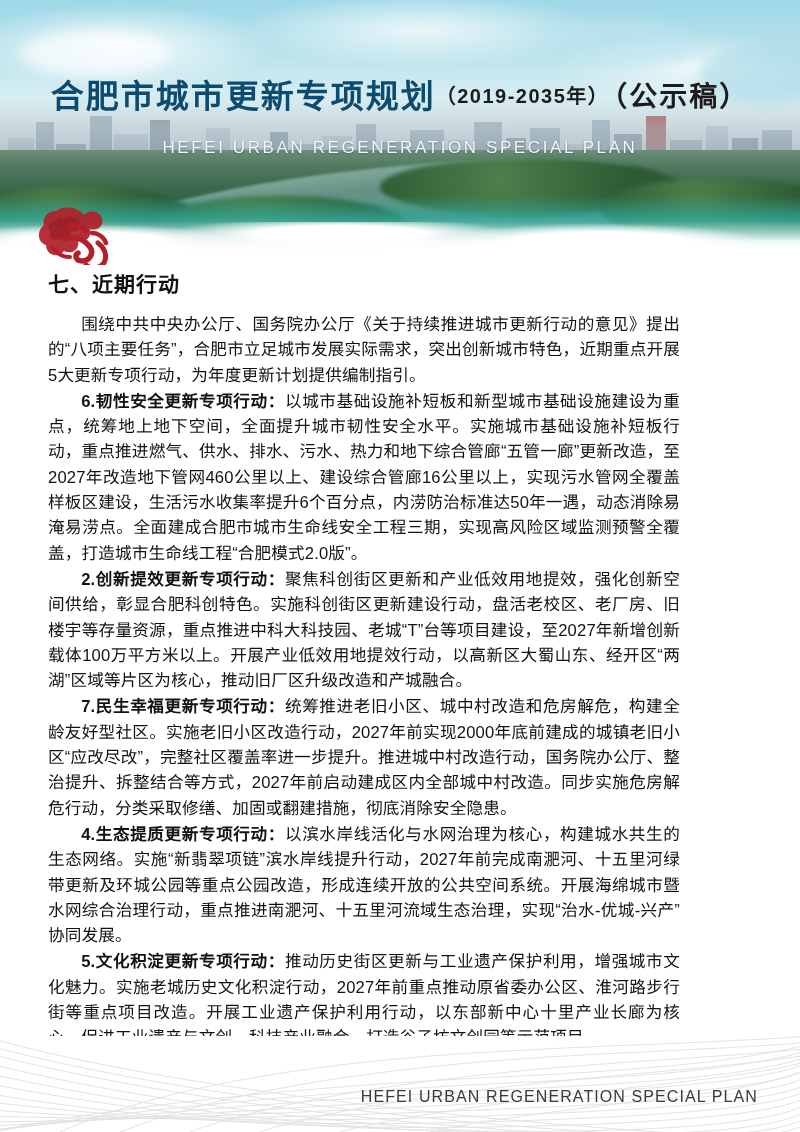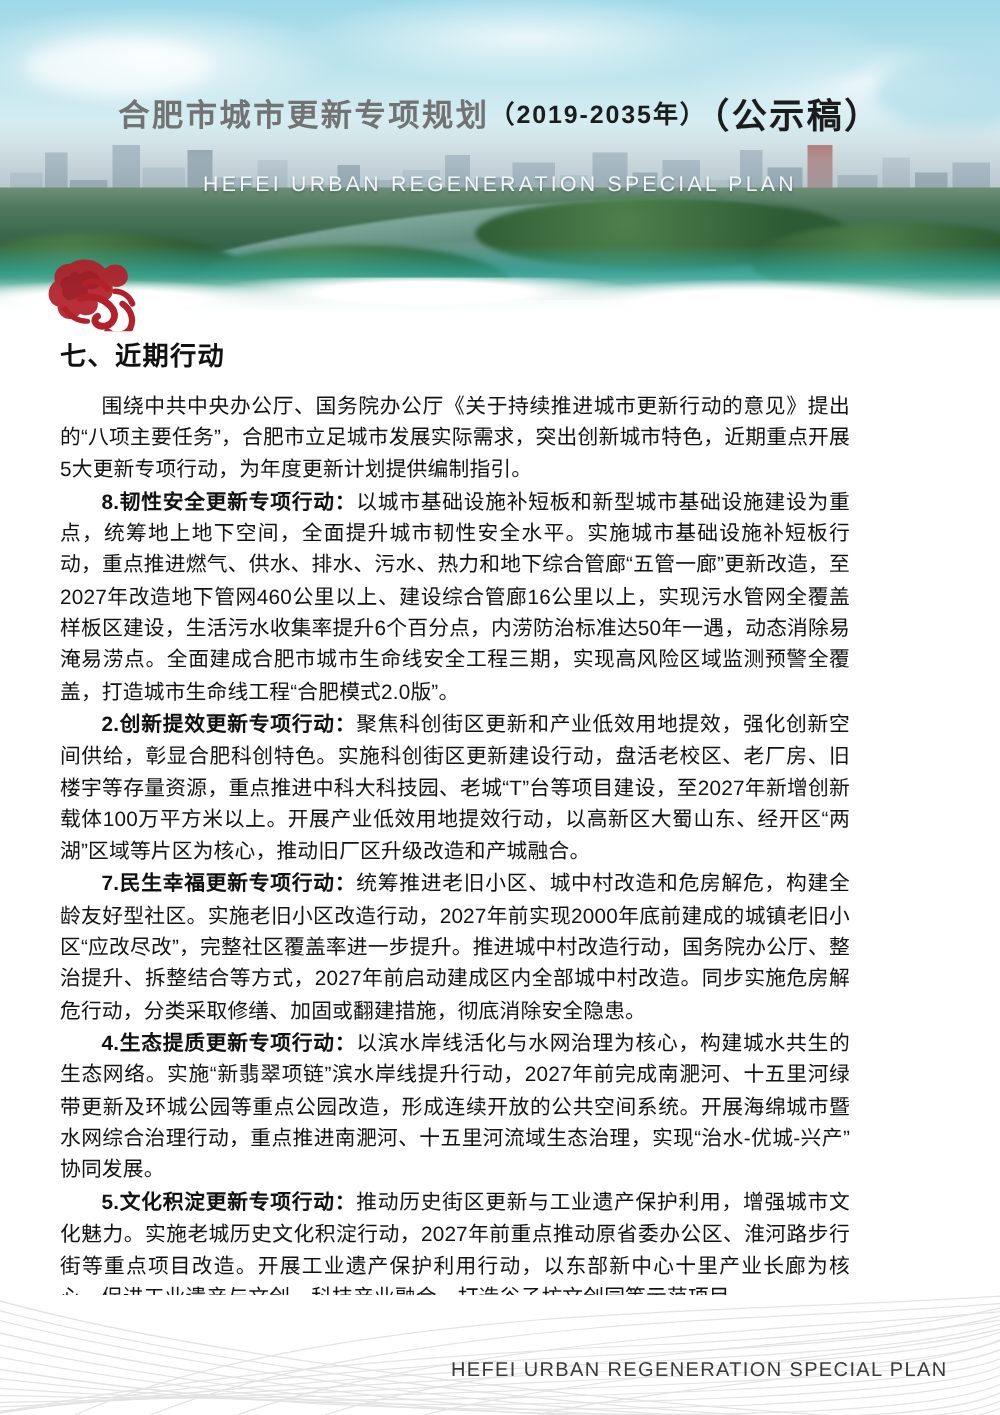--- a/index.html
+++ b/index.html
@@ -127,23 +127,23 @@
   .banner-title {
     position: absolute;
     left: 0; top: 70px;
     width: 800px;
     text-align: center;
     white-space: nowrap;
     z-index: 6;
   }
   .banner-title .t-main {
     font-family: "Liberation Sans", "DejaVu Sans", sans-serif;
-    font-size: 25px;
-    font-weight: bold;
-    color: #737373;
+    font-size: 33px;
+    font-weight: bold;
+    color: #0c4a6e;
     letter-spacing: 2px;
     vertical-align: middle;
   }
   .banner-title .t-years {
     font-family: "Liberation Sans", "DejaVu Sans", sans-serif;
     font-size: 20px;
     font-weight: bold;
     color: #1c1c1c;
     letter-spacing: 1.5px;
     vertical-align: middle;
@@ -308,21 +308,21 @@
       <span class="t-main">合肥市城市更新专项规划</span><span class="t-years">（2019-2035年）</span><span class="t-draft">（公示稿）</span>
     </div>
     <div class="banner-subtitle">HEFEI URBAN REGENERATION SPECIAL PLAN</div>
   </div>
 
   <div class="content">
     <h2 class="section-heading">七、近期行动</h2>
 
     <div class="body-col">
       <p class="para"><span class="lead"></span><span>围绕中共中央办公厅、国务院办公厅《关于持续推进城市更新行动的意见》提出的“八项主要任务”，合肥市立足城市发展实际需求，突出创新城市特色，近期重点开展5大更新专项行动，为年度更新计划提供编制指引。</span></p>
-      <p class="para"><span class="lead">8.韧性安全更新专项行动：</span><span>以城市基础设施补短板和新型城市基础设施建设为重点，统筹地上地下空间，全面提升城市韧性安全水平。实施城市基础设施补短板行动，重点推进燃气、供水、排水、污水、热力和地下综合管廊“五管一廊”更新改造，至2027年改造地下管网460公里以上、建设综合管廊16公里以上，实现污水管网全覆盖样板区建设，生活污水收集率提升6个百分点，内涝防治标准达50年一遇，动态消除易淹易涝点。全面建成合肥市城市生命线安全工程三期，实现高风险区域监测预警全覆盖，打造城市生命线工程“合肥模式2.0版”。</span></p>
+      <p class="para"><span class="lead">6.韧性安全更新专项行动：</span><span>以城市基础设施补短板和新型城市基础设施建设为重点，统筹地上地下空间，全面提升城市韧性安全水平。实施城市基础设施补短板行动，重点推进燃气、供水、排水、污水、热力和地下综合管廊“五管一廊”更新改造，至2027年改造地下管网460公里以上、建设综合管廊16公里以上，实现污水管网全覆盖样板区建设，生活污水收集率提升6个百分点，内涝防治标准达50年一遇，动态消除易淹易涝点。全面建成合肥市城市生命线安全工程三期，实现高风险区域监测预警全覆盖，打造城市生命线工程“合肥模式2.0版”。</span></p>
       <p class="para"><span class="lead">2.创新提效更新专项行动：</span><span>聚焦科创街区更新和产业低效用地提效，强化创新空间供给，彰显合肥科创特色。实施科创街区更新建设行动，盘活老校区、老厂房、旧楼宇等存量资源，重点推进中科大科技园、老城“T”台等项目建设，至2027年新增创新载体100万平方米以上。开展产业低效用地提效行动，以高新区大蜀山东、经开区“两湖”区域等片区为核心，推动旧厂区升级改造和产城融合。</span></p>
       <p class="para"><span class="lead">7.民生幸福更新专项行动：</span><span>统筹推进老旧小区、城中村改造和危房解危，构建全龄友好型社区。实施老旧小区改造行动，2027年前实现2000年底前建成的城镇老旧小区“应改尽改”，完整社区覆盖率进一步提升。推进城中村改造行动，国务院办公厅、整治提升、拆整结合等方式，2027年前启动建成区内全部城中村改造。同步实施危房解危行动，分类采取修缮、加固或翻建措施，彻底消除安全隐患。</span></p>
       <p class="para"><span class="lead">4.生态提质更新专项行动：</span><span>以滨水岸线活化与水网治理为核心，构建城水共生的生态网络。实施“新翡翠项链”滨水岸线提升行动，2027年前完成南淝河、十五里河绿带更新及环城公园等重点公园改造，形成连续开放的公共空间系统。开展海绵城市暨水网综合治理行动，重点推进南淝河、十五里河流域生态治理，实现“治水-优城-兴产”协同发展。</span></p>
       <p class="para"><span class="lead">5.文化积淀更新专项行动：</span><span>推动历史街区更新与工业遗产保护利用，增强城市文化魅力。实施老城历史文化积淀行动，2027年前重点推动原省委办公区、淮河路步行街等重点项目改造。开展工业遗产保护利用行动，以东部新中心十里产业长廊为核心，促进工业遗产与文创、科技产业融合，打造谷子坊文创园等示范项目。</span></p>
     </div>
   </div>
 
   <div class="footer">
     <svg width="800" height="96" viewBox="0 0 800 96" aria-hidden="true">
       <g fill="none" stroke="#e3e3e3" stroke-width="1">

